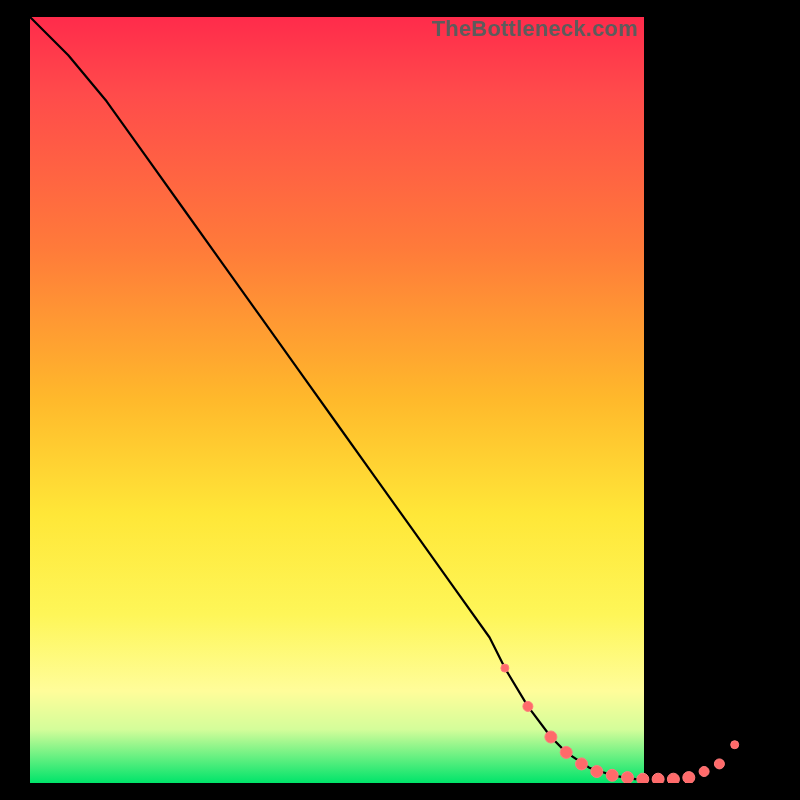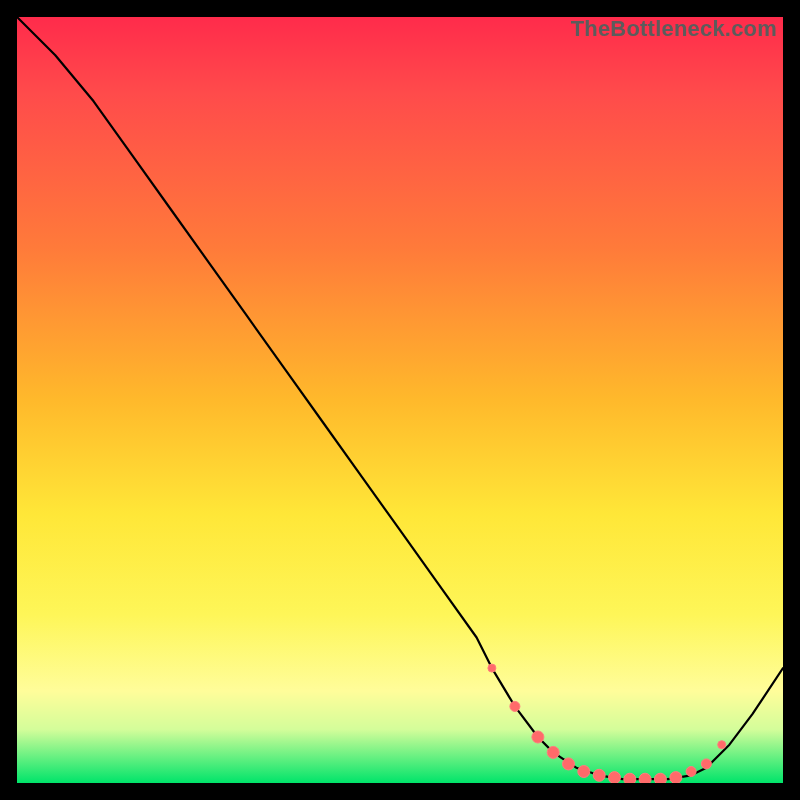--- a/index.html
+++ b/index.html
@@ -5,23 +5,23 @@
   * { margin: 0; padding: 0; box-sizing: border-box; }
   html, body { width: 800px; height: 800px; overflow: hidden; background: #000; }
   .stage {
     position: relative;
     width: 800px;
     height: 800px;
     background: #000;
   }
   .plot {
     position: absolute;
-    left: 17px;
+    left: 30px;
     top: 17px;
-    width: 766px;
+    width: 614px;
     height: 766px;
     background: linear-gradient(to bottom,
       #ff2b4b 0%,
       #ff4b4b 10%,
       #ff7a3a 30%,
       #ffb92b 50%,
       #ffe738 65%,
       #fef658 78%,
       #fffd9a 88%,
       #d4fd9a 93%,

